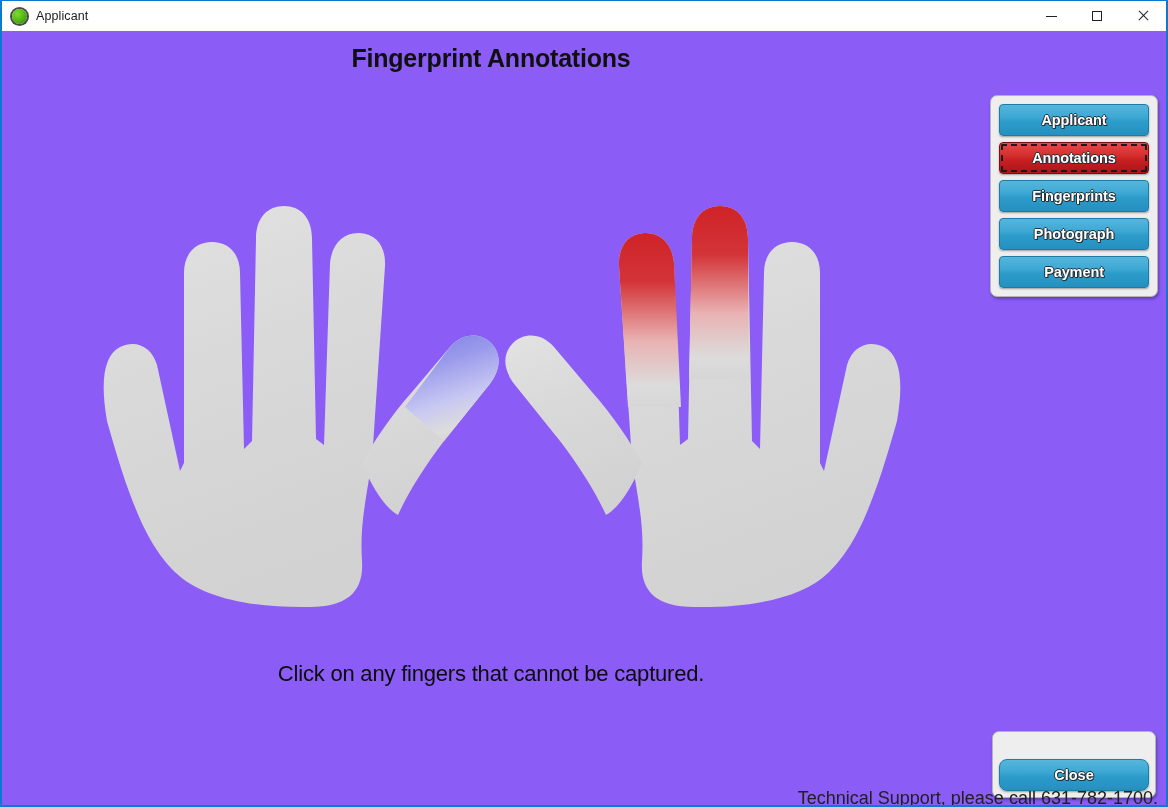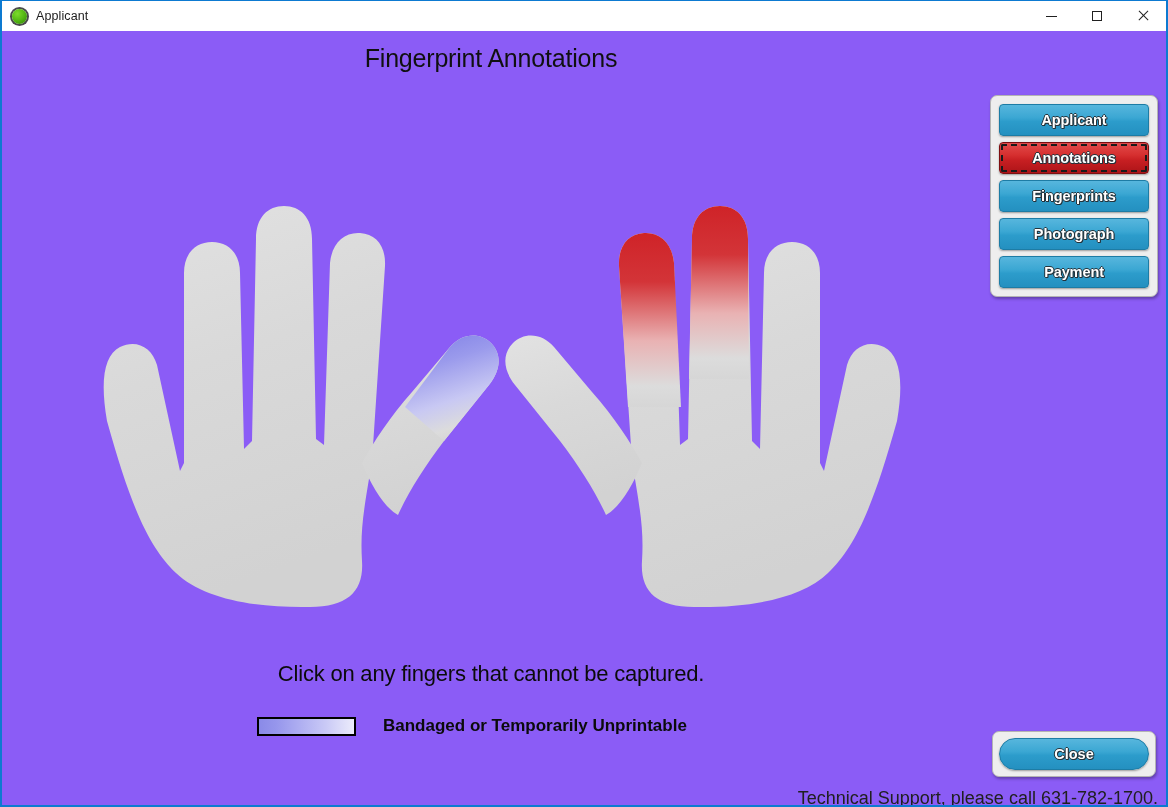--- a/index.html
+++ b/index.html
@@ -105,21 +105,21 @@
   .g-close::after  { transform: rotate(-45deg); }
 
   
   #page-title {
     position: absolute;
     left: 0;
     top: 43px;
     width: 978px;
     text-align: center;
     font-size: 25px;
-    font-weight: normal;
+    font-weight: bold;
     color: #101010;
     letter-spacing: -0.2px;
   }
 
   
   #hands-area {
     position: absolute;
     left: 70px;
     top: 110px;
     width: 860px;
@@ -225,33 +225,34 @@
     box-sizing: border-box;
     background: #eeeeee;
     border: 1px solid #b4b4b4;
     border-radius: 7px;
     box-shadow: 1px 2px 3px rgba(0,0,0,0.30);
   }
   #close-button {
     display: block;
     width: 100%;
     height: 32px;
-    border-radius: 16px;
+    border-radius: 8px;
     border: 1px solid #1d7ca5;
     box-sizing: border-box;
     background: linear-gradient(to bottom, #57b6dd 0%, #3ba7d3 42%, #2c9ccb 55%, #2490c0 100%);
     color: #ffffff;
     font-family: "Liberation Sans", sans-serif;
     font-size: 14.5px;
     font-weight: bold;
     text-shadow: -1px 0 #25333b, 0 1px #25333b, 1px 0 #25333b, 0 -1px #25333b, 1px 1px #25333b;
     box-shadow: 0 1px 2px rgba(0,0,0,0.35);
     cursor: default;
     padding: 0;
     line-height: 30px;
+    margin-top: 21px;
   }
 
   
   #support-text {
     position: absolute;
     right: 8px;
     top: 787px;
     font-size: 18px;
     color: #202020;
     white-space: nowrap;
@@ -397,24 +398,20 @@
              L 617 268
              L 677 268
              L 676 128 Z"></path>
       </g>
     </svg>
   </div>
 
   <div id="instruction">Click on any fingers that cannot be captured.</div>
 
   <div id="legend">
-    <div class="legend-row">
-      <span class="legend-swatch sw-blue"></span>
-      <span class="legend-label">Bandaged or Temporarily Unprintable</span>
-    </div>
   </div>
 
   <div id="nav-panel">
     <button class="nav-btn">Applicant</button>
     <button class="nav-btn active">Annotations</button>
     <button class="nav-btn">Fingerprints</button>
     <button class="nav-btn">Photograph</button>
     <button class="nav-btn">Payment</button>
   </div>
 

